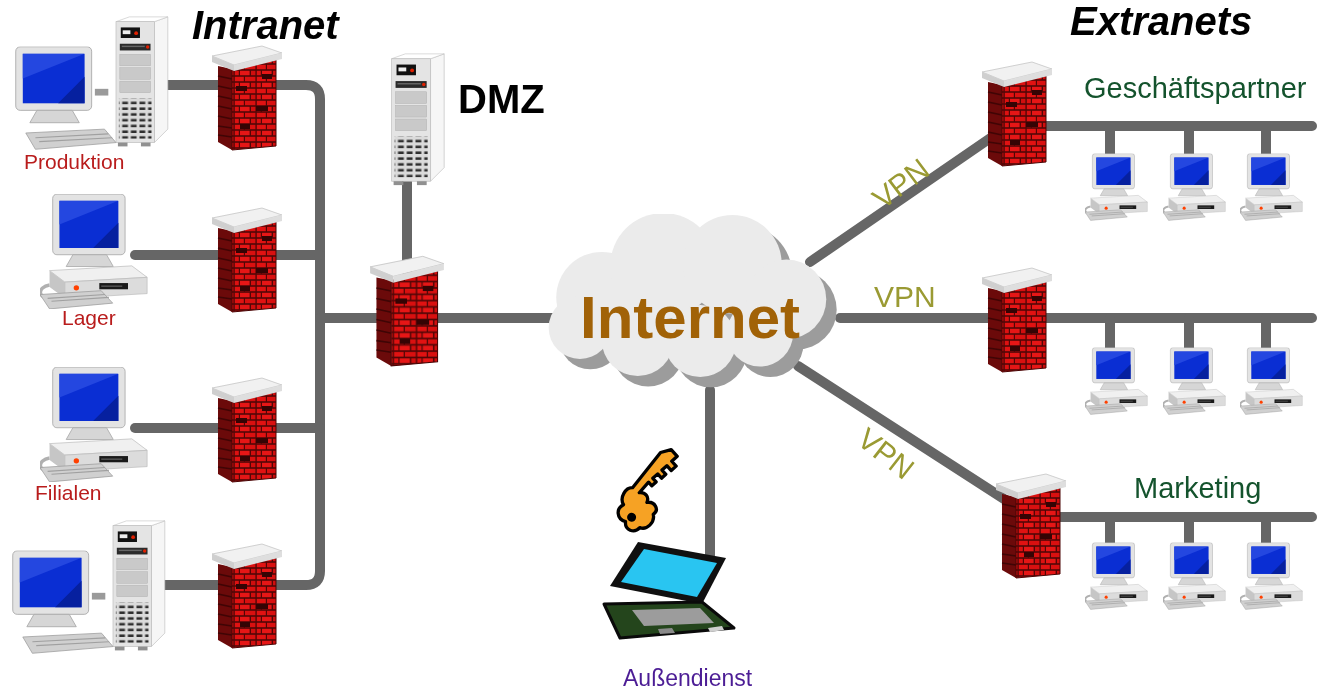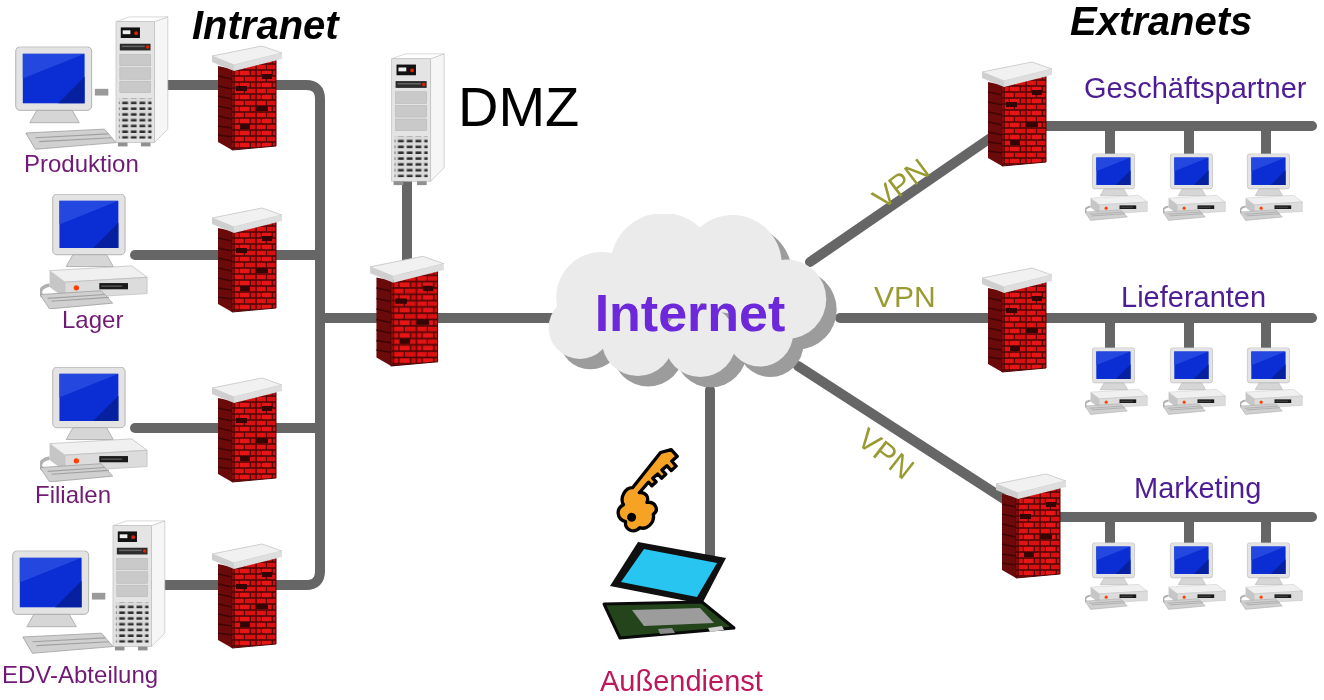--- a/index.html
+++ b/index.html
@@ -1,26 +1,26 @@
 <!DOCTYPE html>
 <html><head>
 <meta charset="utf-8">
 <style>
   html,body{margin:0;padding:0;background:#fff;}
   #canvas{position:relative;width:1324px;height:700px;background:#ffffff;overflow:hidden;
           font-family:"Liberation Sans","DejaVu Sans",sans-serif;}
   .icon{position:absolute;overflow:visible;}
   .lbl{position:absolute;white-space:nowrap;line-height:1.05;}
-  .navy{color:#701a75;font-size:24px;}
-  .olive{color:#4c1d95;font-size:29px;}
-  .cyan{color:#be185d;font-size:29px;}
+  .navy{color:#b91c1c;font-size:21px;}
+  .olive{color:#14532d;font-size:29px;}
+  .cyan{color:#4c1d95;font-size:23px;margin-left:23px;}
   .vpn{color:#9A9A33;font-size:30px;}
   .title{color:#000;font-weight:bold;font-style:italic;font-size:40px;}
-  .heading{color:#000;font-weight:normal;font-size:56px;}
-  .cloudtext{color:#6d28d9;font-weight:bold;font-size:52px;text-align:center;width:300px;}
+  .heading{color:#000;font-weight:bold;font-size:40px;}
+  .cloudtext{color:#a16207;font-weight:bold;font-size:60px;text-align:center;width:300px;}
   .rot-up{transform:rotate(-37deg);transform-origin:center;}
   .rot-down{transform:rotate(38deg);transform-origin:center;}
 </style>
 </head>
 <body>
 
 <div id="canvas">
 
   <svg width="0" height="0" style="position:absolute" aria-hidden="true">
     <defs>
@@ -239,24 +239,22 @@
     </svg>
 
   <div class="lbl title" style="left:192px;top:4px">Intranet</div>
   <div class="lbl title" style="left:1070px;top:0">Extranets</div>
   <div class="lbl heading" style="left:458px;top:78px">DMZ</div>
   <div class="lbl cloudtext" style="left:540px;top:286px">Internet</div>
 
   <div class="lbl navy" style="left:24px;top:151px">Produktion</div>
   <div class="lbl navy" style="left:62px;top:307px">Lager</div>
   <div class="lbl navy" style="left:35px;top:482px">Filialen</div>
-  <div class="lbl navy" style="left:2px;top:662px">EDV-Abteilung</div>
 
   <div class="lbl olive" style="left:1084px;top:73px">Geschäftspartner</div>
-  <div class="lbl olive" style="left:1121px;top:282px">Lieferanten</div>
   <div class="lbl olive" style="left:1134px;top:473px">Marketing</div>
 
   <div class="lbl vpn rot-up" style="left:870px;top:168px">VPN</div>
   <div class="lbl vpn" style="left:874px;top:281px">VPN</div>
   <div class="lbl vpn rot-down" style="left:855px;top:438px">VPN</div>
 
   <div class="lbl cyan" style="left:600px;top:666px">Außendienst</div>
 </div>
 
 </body></html>

